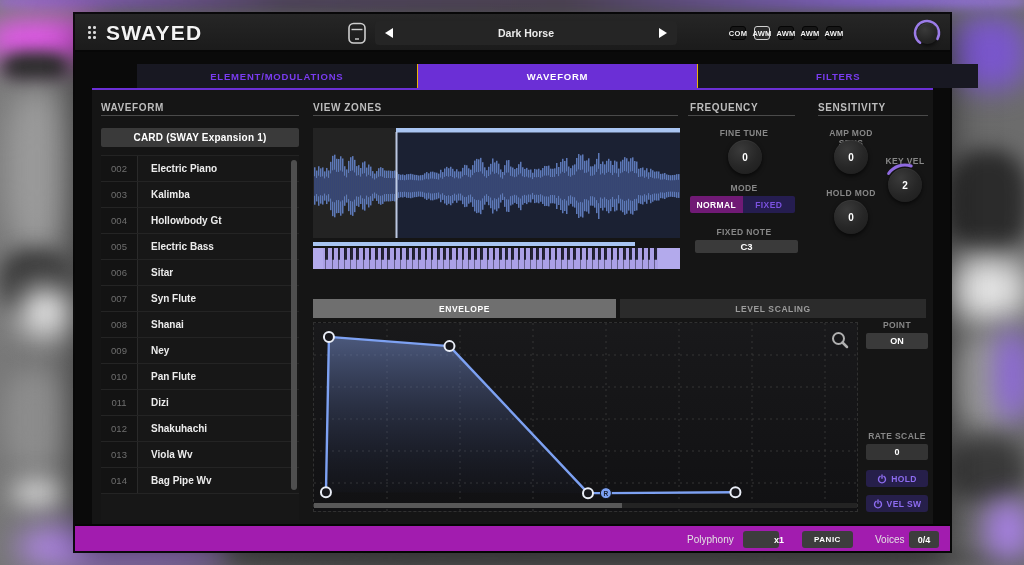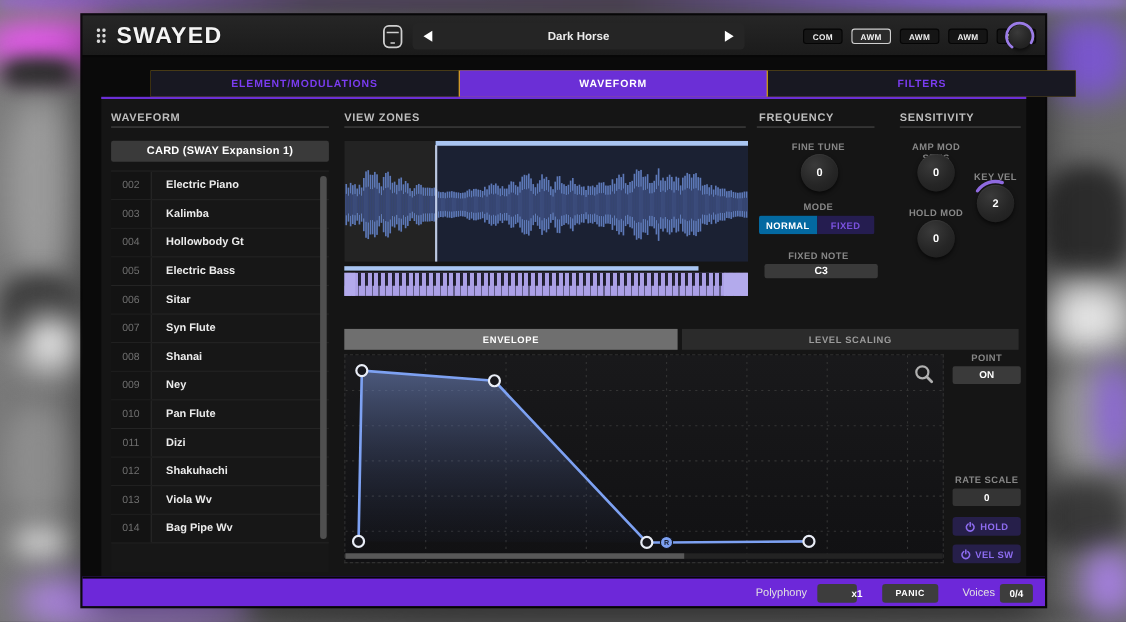--- a/index.html
+++ b/index.html
@@ -17,21 +17,21 @@
   .dots{position:absolute;left:13px;top:12px;display:grid;grid-template-columns:2.5px 2.5px;grid-auto-rows:2.5px;gap:2.5px;}
   .dots i{background:#d8d8d8;border-radius:50%;}
   #logo{position:absolute;left:31px;top:7px;font-size:21px;font-weight:800;letter-spacing:1.2px;
     color:#f4f4f4;text-shadow:0 1px 1px rgba(0,0,0,.6);}
   #preset{position:absolute;left:300px;top:7px;width:302px;height:24px;background:#252525;border-radius:4px;
     display:flex;align-items:center;justify-content:space-between;padding:0 10px;}
   #preset-name{color:#ececec;font-size:10.5px;font-weight:600;}
   .arrL{width:0;height:0;border-top:5px solid transparent;border-bottom:5px solid transparent;border-right:8px solid #fff;}
   .arrR{width:0;height:0;border-top:5px solid transparent;border-bottom:5px solid transparent;border-left:8px solid #fff;}
   #top-buttons{position:absolute;left:655px;top:12px;display:flex;gap:8px;}
-  .tbtn{width:36px;height:14px;background:#151515;border:1px solid #050505;border-radius:3px;color:#f0f0f0;
+  .tbtn{width:16px;height:14px;background:#151515;border:1px solid #050505;border-radius:3px;color:#f0f0f0;
     font-size:7.5px;font-weight:700;display:flex;align-items:center;justify-content:center;letter-spacing:.3px;}
   .tbtn.active{border:1px solid #d0d0d0;background:#2a2a2a;}
   .knob{border-radius:50%;background:radial-gradient(circle at 38% 30%,#3a3a3a,#262626 55%,#1c1c1c);
     box-shadow:0 2px 4px rgba(0,0,0,.65), inset 0 1px 1px rgba(255,255,255,.05);
     display:flex;align-items:center;justify-content:center;color:#fff;font-weight:700;font-size:10px;}
   
   #tabbar{position:absolute;left:17px;top:50px;width:841px;height:24px;display:flex;background:#eab308;margin-left:45px;}
   .tab{flex:1;display:flex;align-items:center;justify-content:center;background:#181822;color:#7a3cf0;
     font-size:9.5px;font-weight:700;letter-spacing:.8px;margin-right:1px;}
   .tab:last-child{margin-right:0;}
@@ -57,37 +57,37 @@
   #keyboard{position:absolute;left:238px;top:234px;width:367px;height:21px;background:#aba0e6;
     background-image:
       repeating-linear-gradient(90deg, rgba(18,18,30,.88) 0 2.6px, transparent 2.6px 6.2px),
       repeating-linear-gradient(90deg, rgba(40,40,60,.55) 0 1px, transparent 1px 6.2px);
     background-size:100% 56%,100% 100%;background-repeat:no-repeat,repeat;}
   .kb-cap{position:absolute;top:234px;height:21px;background:#b3aaec;}
   
   #mode-toggle{position:absolute;left:615px;top:182px;width:105px;height:17px;display:flex;border-radius:2px;overflow:hidden;}
   .mopt{flex:1;display:flex;align-items:center;justify-content:center;font-size:8.5px;font-weight:700;
     background:#251d50;color:#7b52e0;letter-spacing:.4px;}
-  .mopt.active{background:#0369a1;color:#fff;}
+  .mopt.active{background:#701a75;color:#fff;}
   .val-box{position:absolute;background:#3a3a3a;border-radius:2px;color:#fff;font-weight:700;
     display:flex;align-items:center;justify-content:center;}
   
   .env-tab{position:absolute;top:285px;height:19px;display:flex;align-items:center;justify-content:center;
     font-size:8.5px;font-weight:700;letter-spacing:.6px;}
   #env-tab-0{left:238px;width:303px;background:#6f6f6f;color:#fff;}
   #env-tab-1{left:545px;width:306px;background:#2b2b2b;color:#9c9c9c;}
   #graph{position:absolute;left:238px;top:308px;width:545px;height:190px;
     background:linear-gradient(180deg,#19191b,#111113);border:1px dashed #303030;}
   #graph-scroll-track{position:absolute;left:0;bottom:3px;width:543px;height:5px;background:#232323;}
   #graph-scroll-thumb{position:absolute;left:0;bottom:3px;width:308px;height:5px;background:#585858;}
   #magnifier{position:absolute;right:8px;top:8px;}
   .purple-btn{position:absolute;left:791px;width:62px;background:#261f4a;border-radius:3px;color:#8d6cf0;
     font-size:8.5px;font-weight:700;display:flex;align-items:center;justify-content:center;gap:4px;letter-spacing:.4px;}
   
-  #footer{position:absolute;left:0;top:510px;width:875px;height:27px;background:#6d28d9;border-top:2px solid #050505;}
+  #footer{position:absolute;left:0;top:510px;width:875px;height:27px;background:#a21caf;border-top:2px solid #050505;}
   .ftext{position:absolute;top:0;height:27px;display:flex;align-items:center;color:#e2e2e2;font-size:10px;}
   .fbox{position:absolute;top:5px;height:17px;background:#3d3d3d;border-radius:3px;color:#fff;
     font-size:9px;font-weight:700;display:flex;align-items:center;justify-content:center;}
 </style>
 </head>
 <body>
 
 <div class="bg">
   <div class="blob" style="left:-5px;top:-10px;width:1034px;height:22px;background:linear-gradient(90deg,#9a68e0,#51465e 28%,#4e4456 55%,#8766cf 85%,#9f7ce8);filter:blur(6px);"></div>
   <div class="blob" style="left:-15px;top:18px;width:125px;height:44px;background:#e358ea;filter:blur(14px);"></div>

